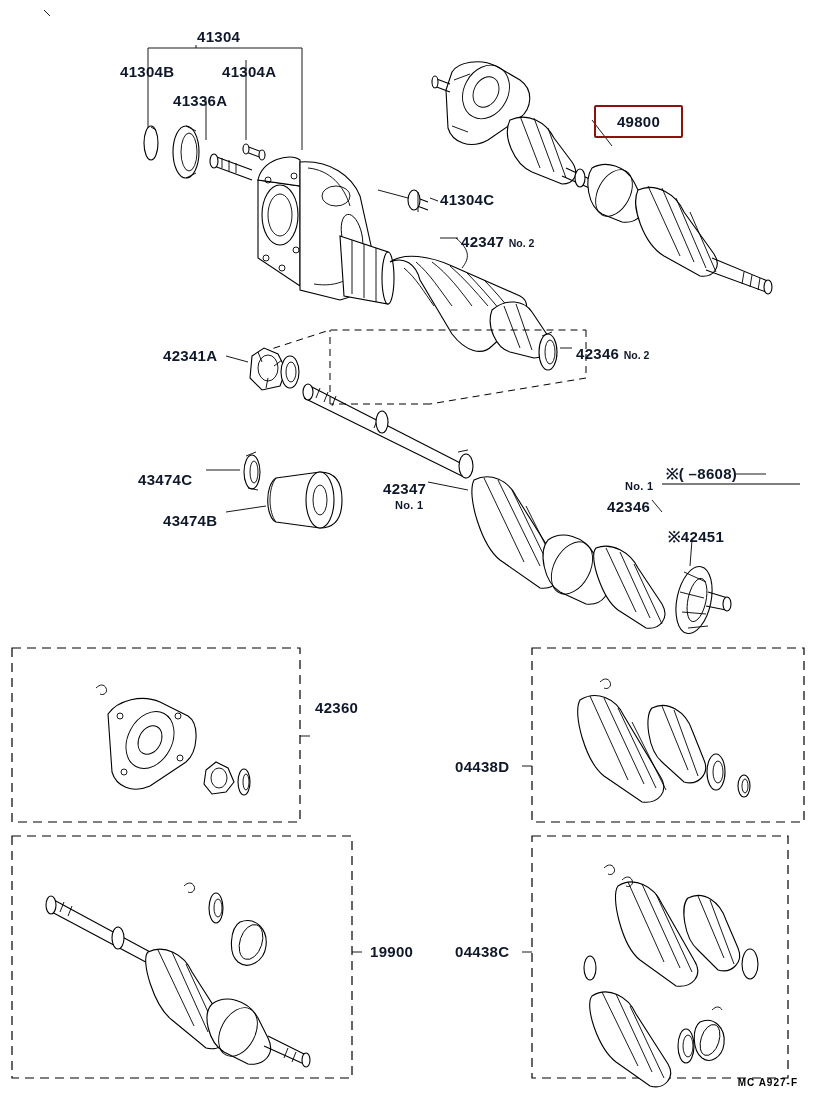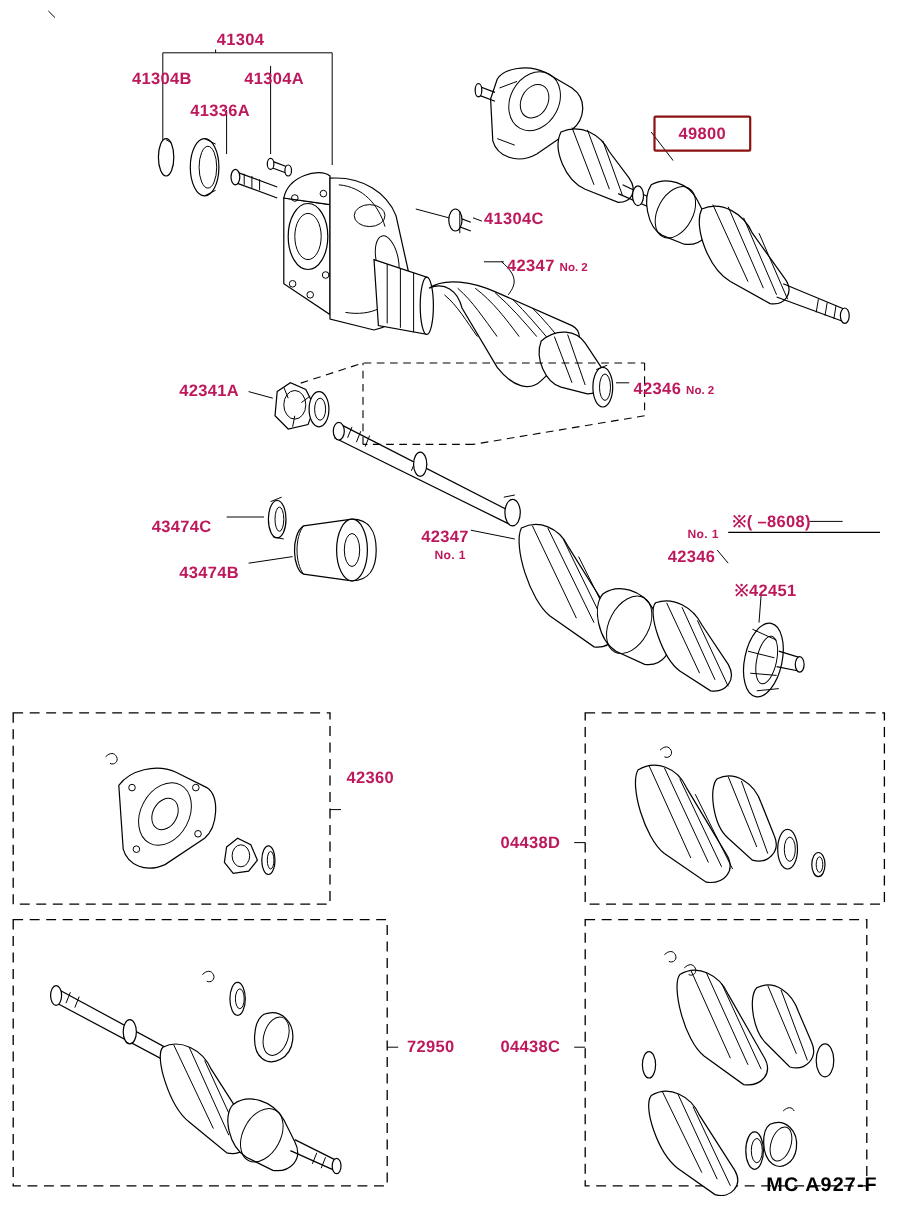--- a/index.html
+++ b/index.html
@@ -19,21 +19,21 @@
     position: absolute;
     left: 0; top: 0;
     width: 816px;
     height: 1102px;
   }
   .lbl {
     position: absolute;
     font-family: "Liberation Sans", sans-serif;
     font-size: 15px;
     font-weight: bold;
-    color: #be185d;
+    color: #0f172a;
     white-space: nowrap;
     letter-spacing: 0.3px;
   }
   .lbl .sub {
     font-size: 10.5px;
     font-weight: bold;
     letter-spacing: 0;
   }
   .lbl.small {
     font-size: 11px;
@@ -45,21 +45,21 @@
     border-radius: 2px;
     background: transparent;
   }
   .highlight-box .lbl {
     position: static;
   }
   .footer-code {
     position: absolute;
     right: 18px;
     bottom: 14px;
-    font-size: 18px;
+    font-size: 10px;
     font-weight: bold;
     letter-spacing: 1px;
   }
   svg { display: block; }
   .ln { stroke: #000; stroke-width: 1.1; fill: none; }
   .ln-thin { stroke: #000; stroke-width: 0.9; fill: none; }
   .dash { stroke: #000; stroke-width: 1.2; fill: none; stroke-dasharray: 9 6; }
   .dash-thin { stroke: #000; stroke-width: 1; fill: none; stroke-dasharray: 7 5; }
   .fillw { fill: #fff; }
 </style>
@@ -411,21 +411,21 @@
 
 <div class="lbl" style="left:607px; top:498px;">42346</div>
 <div class="lbl small" style="left:613px; top:480px;">No. 1</div>
 
 <div class="lbl" style="left:668px; top:526px;">※42451</div>
 
 <div class="lbl" style="left:666px; top:463px;">※(        –8608)</div>
 
 <div class="lbl" style="left:315px; top:699px;">42360</div>
 <div class="lbl" style="left:455px; top:758px;">04438D</div>
-<div class="lbl" style="left:370px; top:943px;">72950</div>
+<div class="lbl" style="left:370px; top:943px;">19900</div>
 <div class="lbl" style="left:455px; top:943px;">04438C</div>
 
 <div class="highlight-box" style="left:594px; top:105px; width:85px; height:29px; display:flex; align-items:center; justify-content:center;">
   <span class="lbl">49800</span>
 </div>
 
 <div class="footer-code">MC  A927-F</div>
 
 </div>
 

